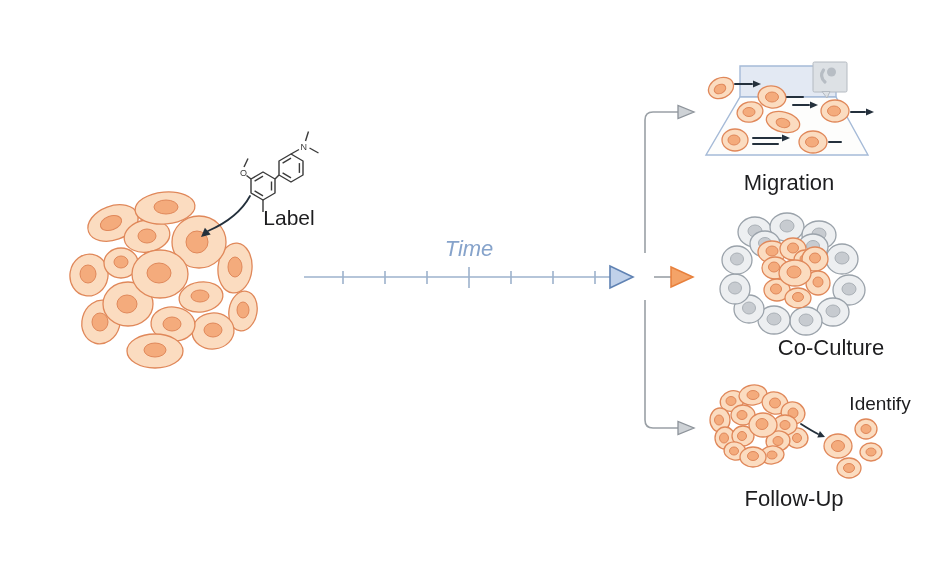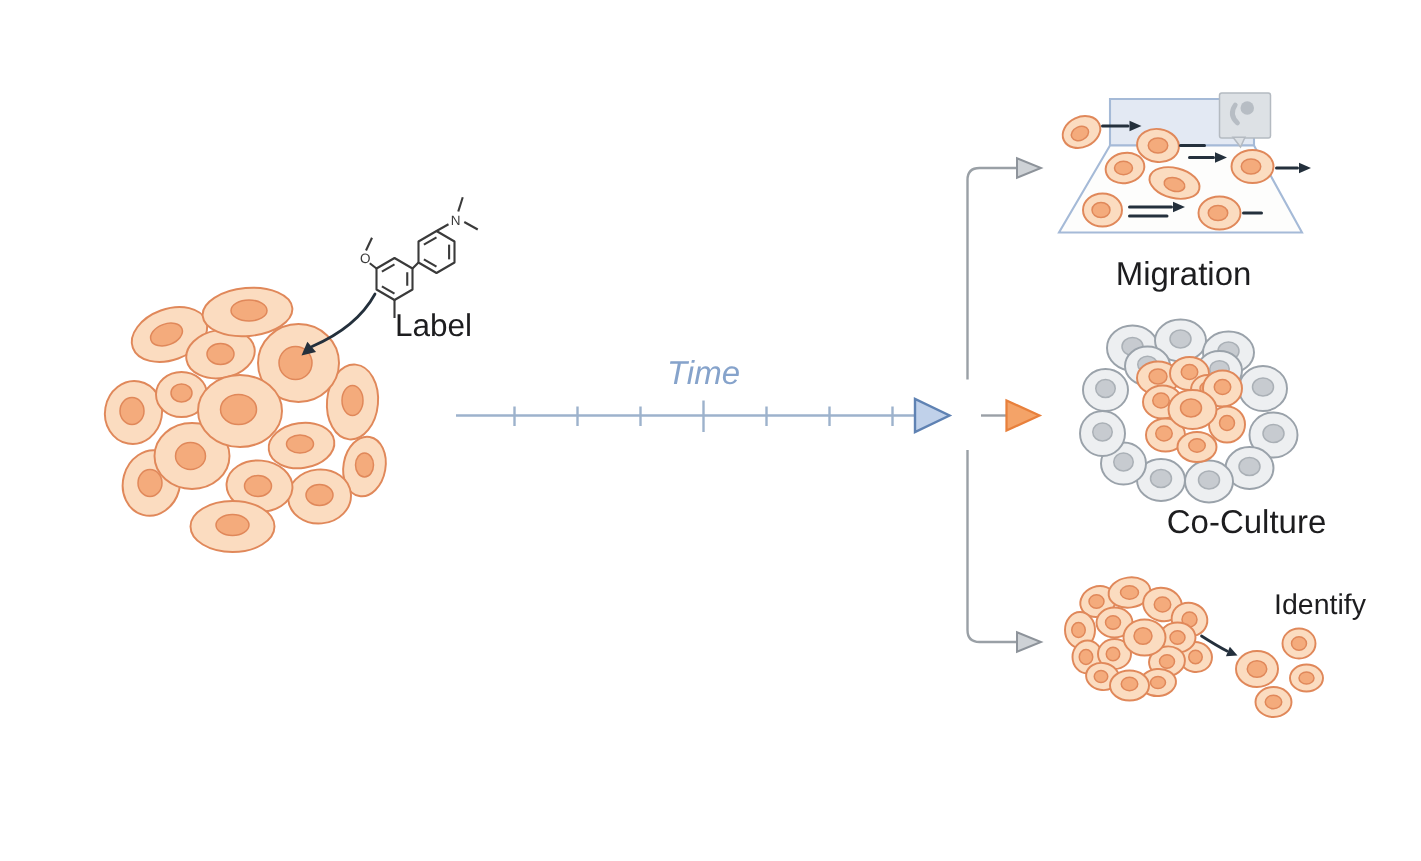--- a/index.html
+++ b/index.html
@@ -259,16 +259,17 @@
 
 <div class="txt" style="left:289px;top:207px;font-size:21px;text-align:right;">Label</div>
 
 
 <div class="txt blue" style="left:469px;top:238px;font-size:22px;font-style:italic;">Time</div>
 
 <div class="txt" style="left:789px;top:172px;font-size:22px;text-align:right;">Migration</div>
 
 <div class="txt" style="left:789px;top:337px;font-size:22px;margin-left:42px;">Co-Culture</div>
 
+<div class="txt" style="left:794px;top:488px;font-size:22px;">Follow-Up</div>
 
 <div class="txt" style="left:880px;top:394px;font-size:19px;">Identify</div>
 
 </div>
 
 </body></html>

